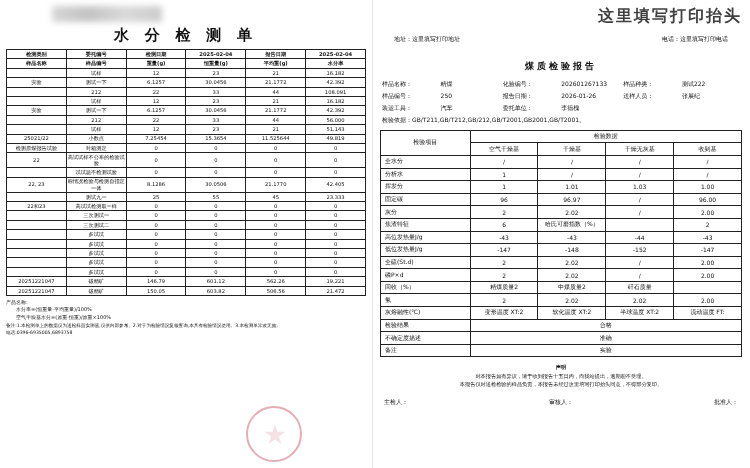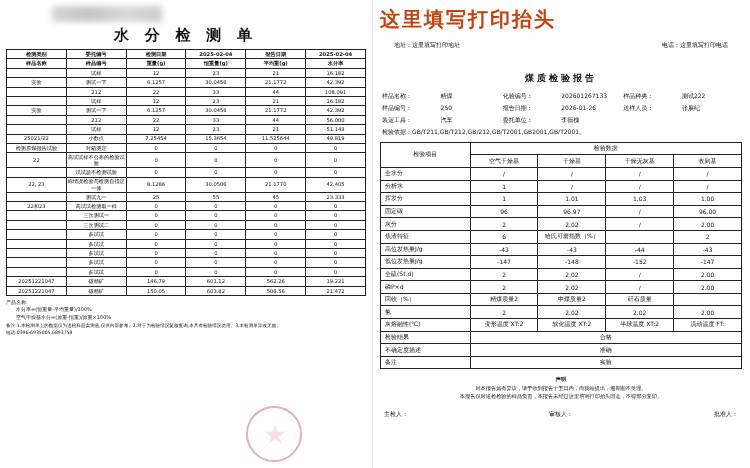--- a/index.html
+++ b/index.html
@@ -41,25 +41,25 @@
     box-sizing:border-box;position:relative;
   }
   .stamp:after{
     content:"";position:absolute;left:16px;top:16px;width:22px;height:22px;
     background:#d06b78;opacity:.35;clip-path:polygon(50% 0%,61% 35%,98% 35%,68% 57%,79% 91%,50% 70%,21% 91%,32% 57%,2% 35%,39% 35%);
   }
   .footl{font-size:4.6px;color:#111;margin-top:2px;}
 
   
   .rtitle{
-    text-align:left;font-size:20px;font-weight:bold;color:#c2410c;
+    text-align:right;font-size:16px;font-weight:bold;color:#404040;
     letter-spacing:2px;margin:2px 0 8px 0;
   }
   .addrline{display:flex;justify-content:space-between;font-size:6px;color:#111;padding:0 14px 4px 14px;}
-  .rsub{text-align:center;font-size:9px;font-weight:bold;color:#111;margin:18px 0 5px 0;letter-spacing:3px;}
+  .rsub{text-align:center;font-size:9px;font-weight:bold;color:#111;margin:12px 0 5px 0;letter-spacing:3px;}
   .info{width:100%;font-size:6px;color:#111;border-collapse:collapse;table-layout:fixed;}
   .info td{padding:1.6px 2px;vertical-align:top;}
   .info .lbl{white-space:nowrap;}
   table.rt{border-collapse:collapse;width:100%;table-layout:fixed;margin-top:3px;}
   table.rt td{border:1px solid #222;font-size:6px;text-align:center;height:11.6px;color:#111;padding:0 1px;}
   table.rt td.lead{text-align:left;padding-left:4px;}
   .rfoot{font-size:5.2px;line-height:1.6;text-align:center;margin-top:6px;color:#111;}
   .rfoot .ttl{font-weight:bold;}
   .signrow{display:flex;justify-content:space-between;font-size:6px;margin-top:10px;color:#111;padding:0 4px;}
   .vline{position:absolute;left:372px;top:0;width:0;height:468px;border-left:1px solid #e8e8e8;}

